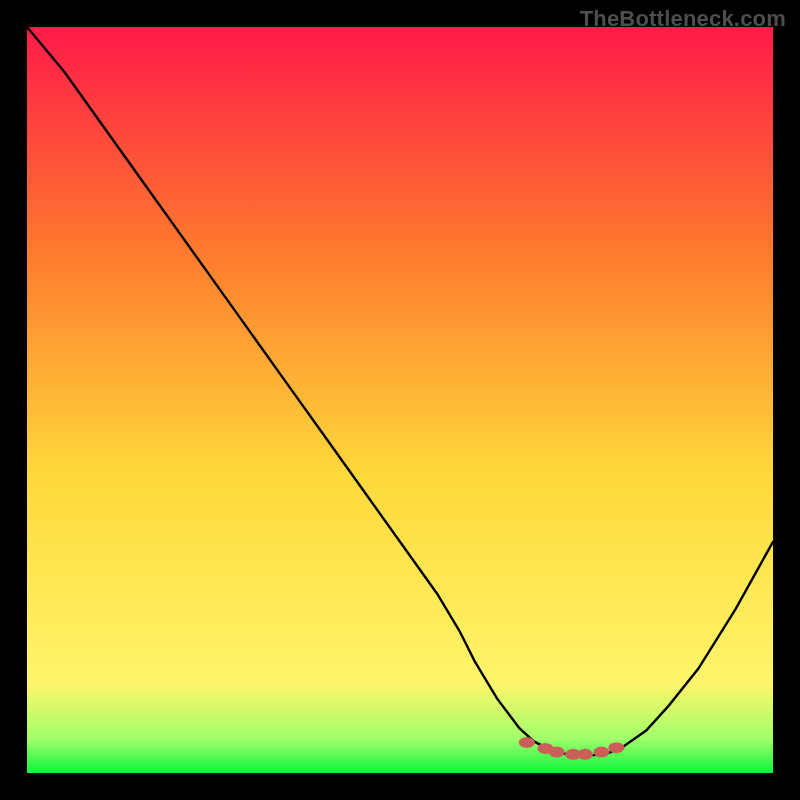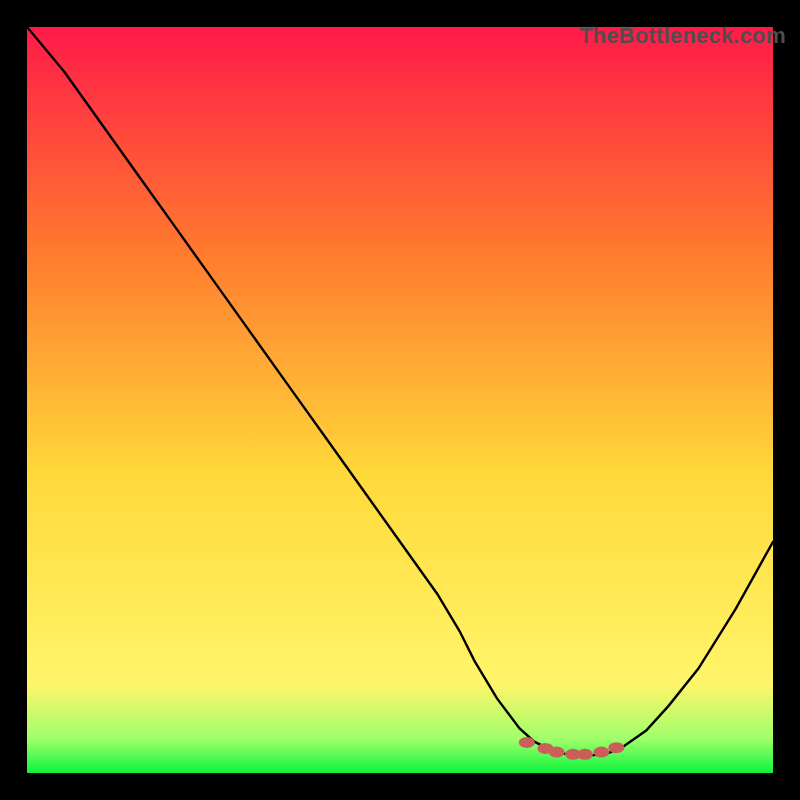--- a/index.html
+++ b/index.html
@@ -12,21 +12,21 @@
     overflow: hidden;
   }
   .outer {
     width: 800px;
     height: 800px;
     background: #000;
     position: relative;
   }
   .watermark {
     position: absolute;
-    top: 23px;
+    top: 6px;
     right: 14px;
     color: #4e4e4e;
     font-size: 22px;
     font-weight: bold;
     letter-spacing: 0.2px;
     z-index: 5;
     user-select: none;
   }
   .plot-wrap {
     position: absolute;

